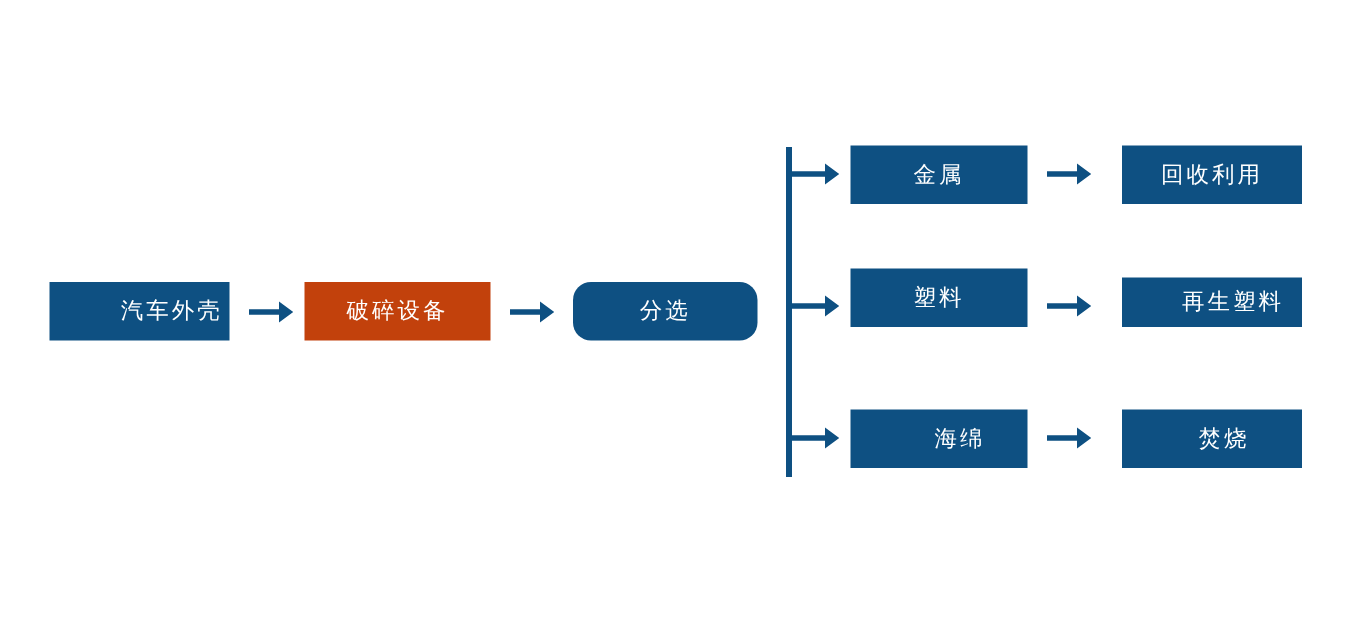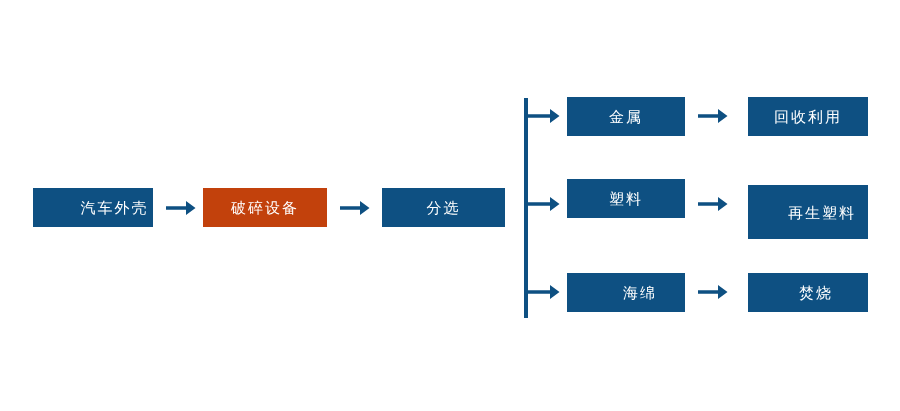--- a/index.html
+++ b/index.html
@@ -73,21 +73,21 @@
   </div>
 
   <div class="node node-red" style="left:203px; top:188px; width:124px; height:39px;">破碎设备</div>
 
   <div class="arrow" style="left:340px; top:197px;">
     <svg viewBox="0 0 30 22" xmlns="http://www.w3.org/2000/svg" aria-hidden="true">
       <path d="M0 9.2 H20 V4 L29.5 11 L20 18 V12.8 H0 Z" fill="#0E5082"></path>
     </svg>
   </div>
 
-  <div class="node node-blue" style="left:382px; top:188px; width:123px; height:39px;">分选</div>
+  <div class="node node-blue" style="left:382px; top:188px; width:123px; height:39px;border-radius:12px;">分选</div>
 
   <div class="split-bus" style="left:524px; top:98px; width:4px; height:220px;"></div>
 
   <div class="branch-arrow" style="left:526px; top:105px;">
     <svg viewBox="0 0 34 22" xmlns="http://www.w3.org/2000/svg" aria-hidden="true">
       <path d="M0 9.2 H24 V4 L33.5 11 L24 18 V12.8 H0 Z" fill="#0E5082"></path>
     </svg>
   </div>
 
   <div class="node node-blue" style="left:567px; top:97px; width:118px; height:39px;">金属</div>
@@ -107,21 +107,21 @@
   </div>
 
   <div class="node node-blue" style="left:567px; top:179px; width:118px; height:39px;">塑料</div>
 
   <div class="arrow" style="left:698px; top:193px;">
     <svg viewBox="0 0 30 22" xmlns="http://www.w3.org/2000/svg" aria-hidden="true">
       <path d="M0 9.2 H20 V4 L29.5 11 L20 18 V12.8 H0 Z" fill="#0E5082"></path>
     </svg>
   </div>
 
-  <div class="node node-blue" style="left:748px; top:185px; width:120px; height:54px;padding-left:28px;">再生塑料</div>
+  <div class="node node-blue" style="left:748px; top:185px; width:120px; height:33px;padding-left:28px;">再生塑料</div>
 
   <div class="branch-arrow" style="left:526px; top:281px;">
     <svg viewBox="0 0 34 22" xmlns="http://www.w3.org/2000/svg" aria-hidden="true">
       <path d="M0 9.2 H24 V4 L33.5 11 L24 18 V12.8 H0 Z" fill="#0E5082"></path>
     </svg>
   </div>
 
   <div class="node node-blue" style="left:567px; top:273px; width:118px; height:39px;padding-left:28px;">海绵</div>
 
   <div class="arrow" style="left:698px; top:281px;">

